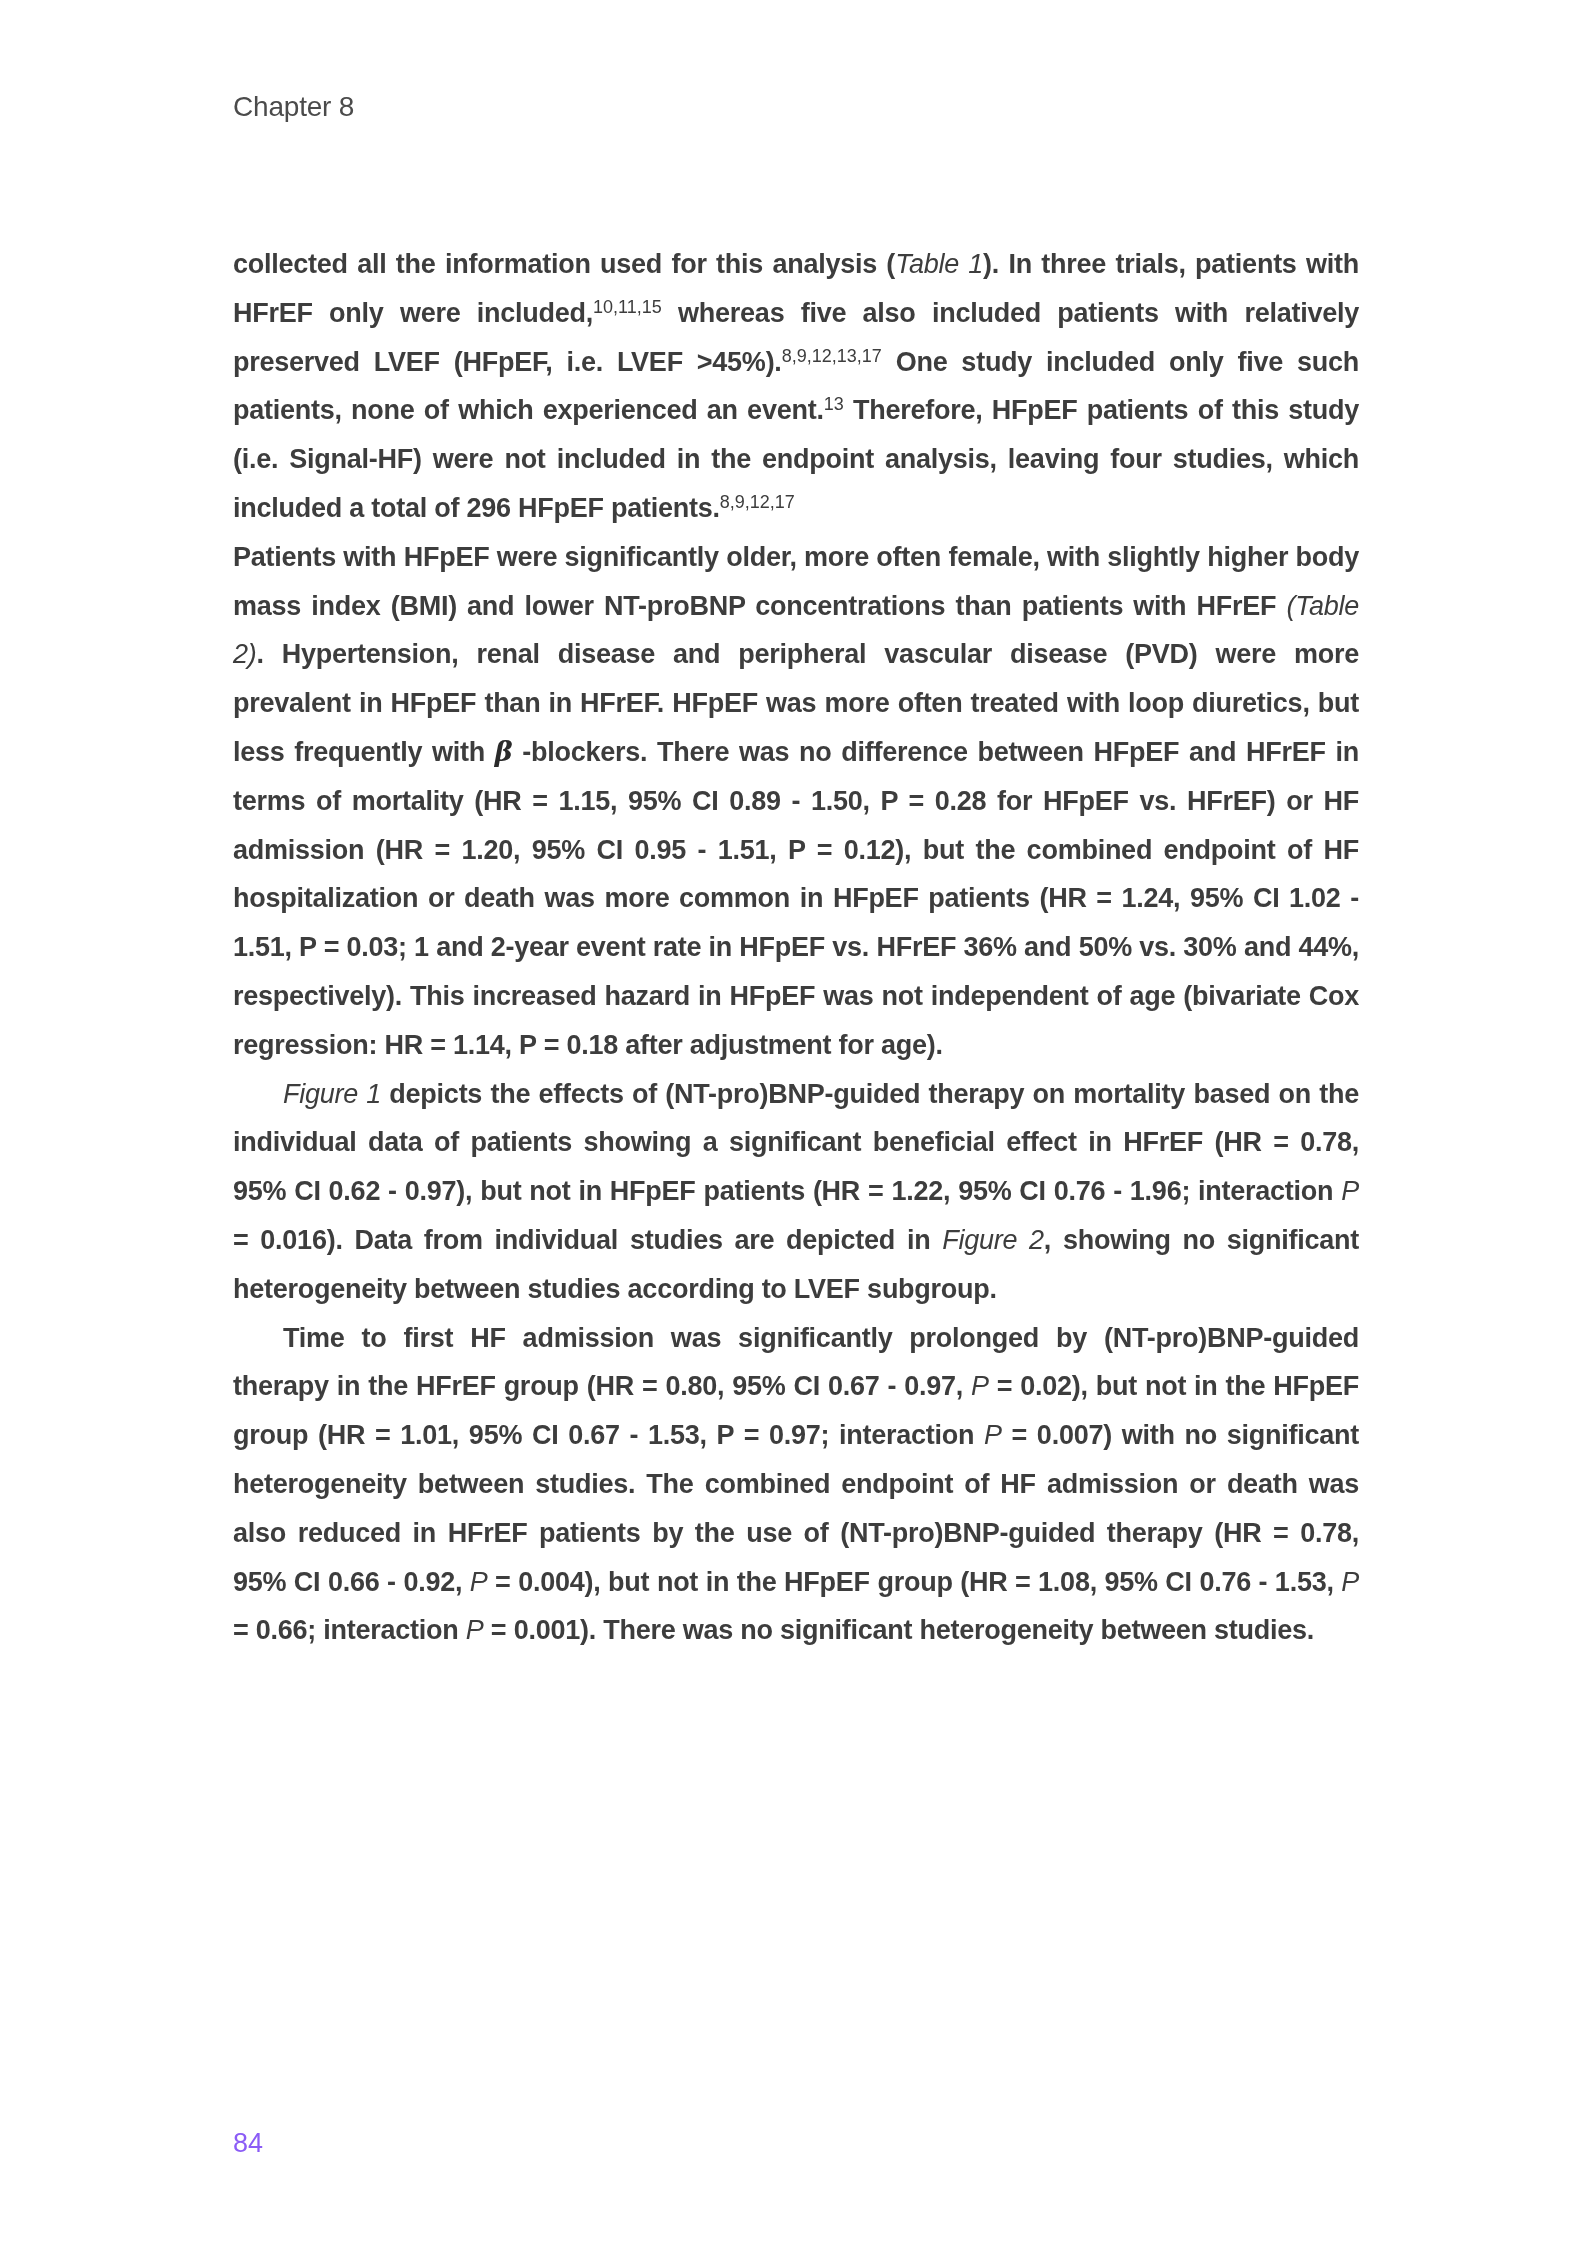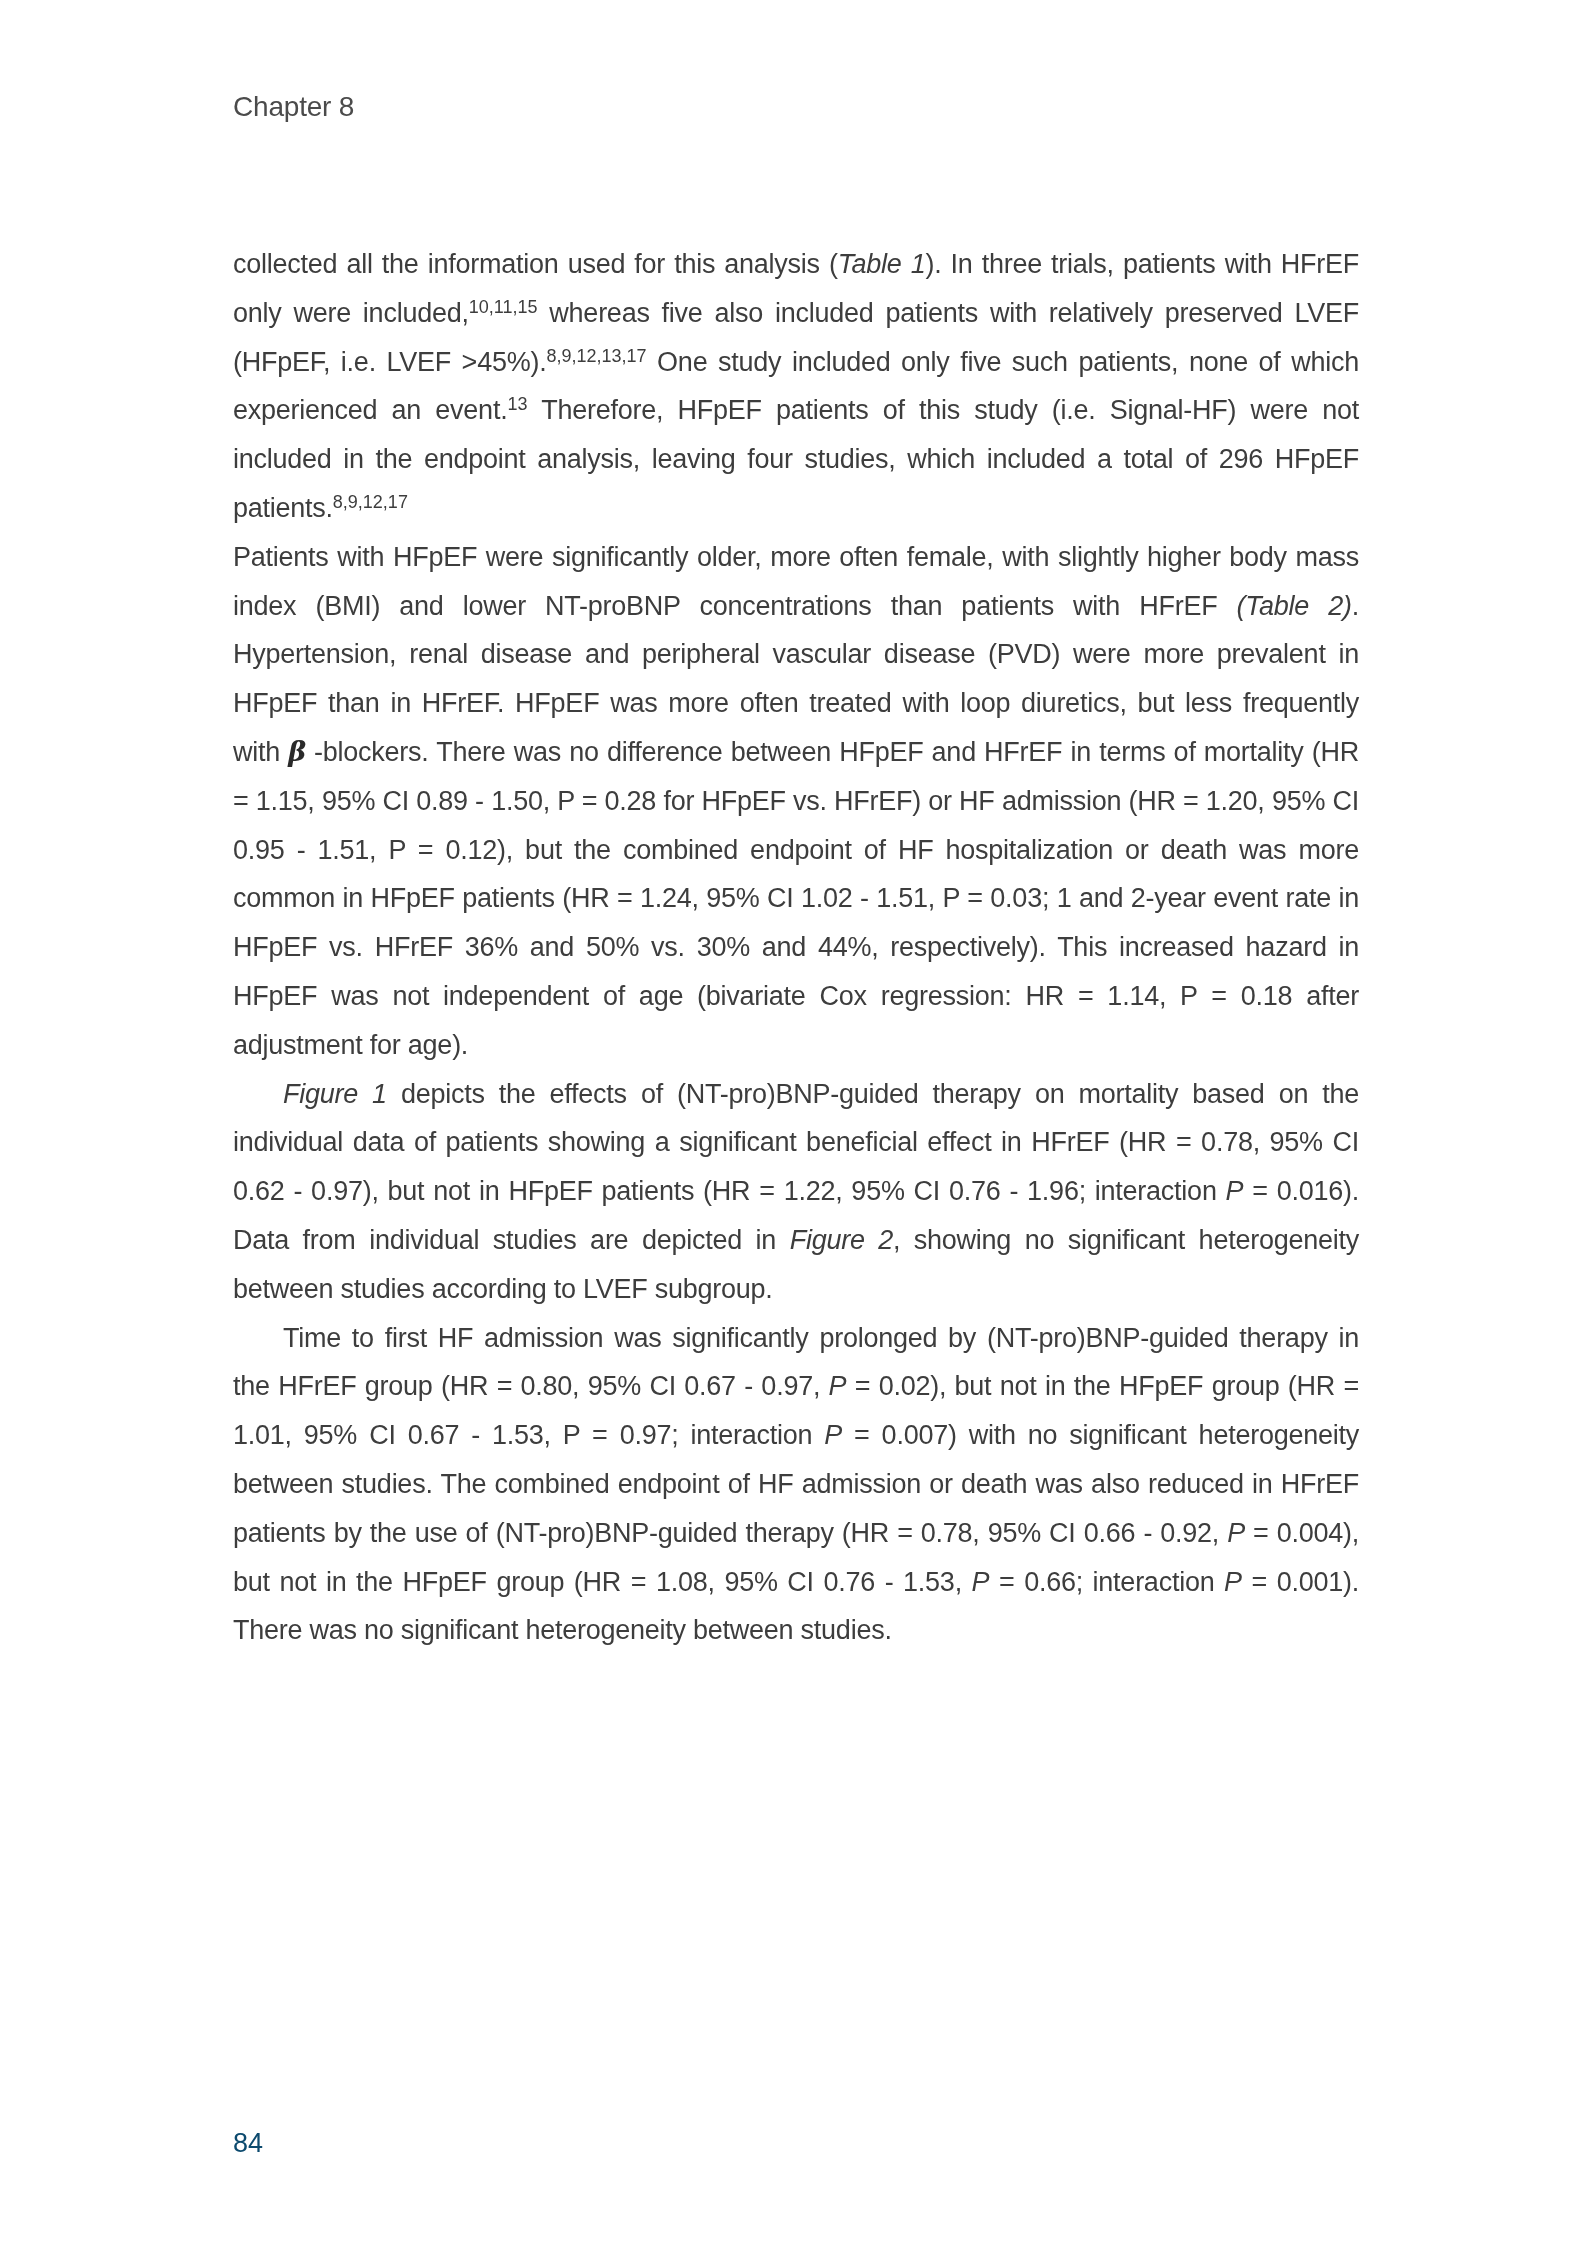--- a/index.html
+++ b/index.html
@@ -43,21 +43,21 @@
   }
   .section-heading {
     margin: 56px 0 0 0;
     font-size: 28px;
     line-height: 48.8px;
     font-weight: bold;
     color: #1f1f1f;
     text-align: left;
     letter-spacing: -0.2px;
   }
-  .run-normal { font-style: normal; }
+  .run-normal { font-style: normal; font-weight: bold; }
   .run-italic { font-style: italic; margin-top: 44px; }
   .run-beta {
     font-family: "DejaVu Serif", serif;
     font-style: italic;
     font-weight: 700;
     color: #2a2a2a;
   }
   sup.run-sup {
     font-size: 18px;
     line-height: 0;
@@ -65,21 +65,21 @@
     position: relative;
     top: -0.5em;
     letter-spacing: 0;
   }
   .page-number {
     position: absolute;
     left: 233px;
     top: 2126px;
     font-size: 27px;
     line-height: 34px;
-    color: #0c4a6e;
+    color: #8b5cf6;
   }
 </style>
 </head>
 <body>
 
 <div class="page">
 
   <div class="chapter-label">Chapter 8</div>
 
   <div class="text-column">

